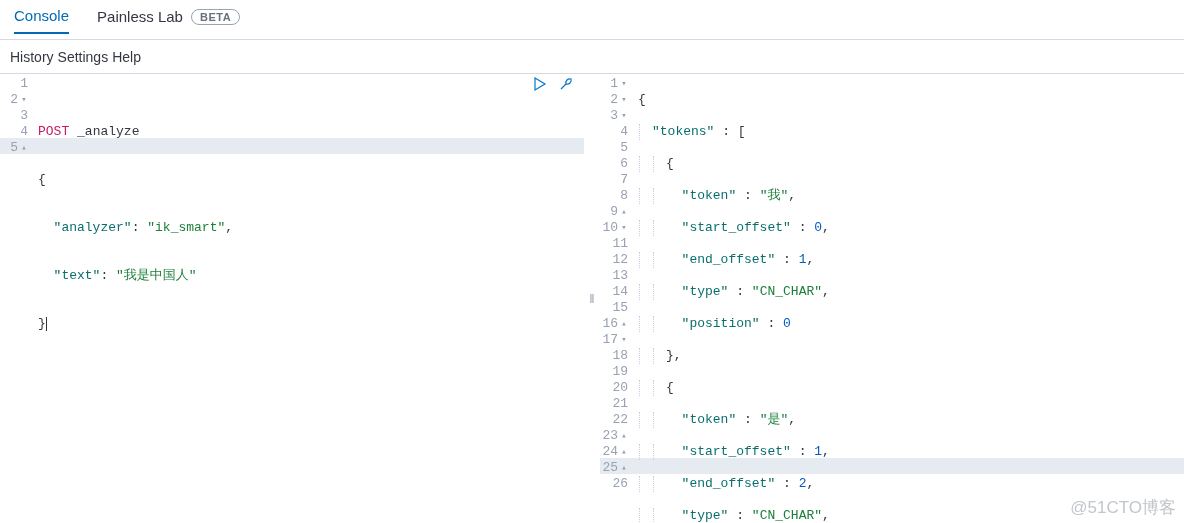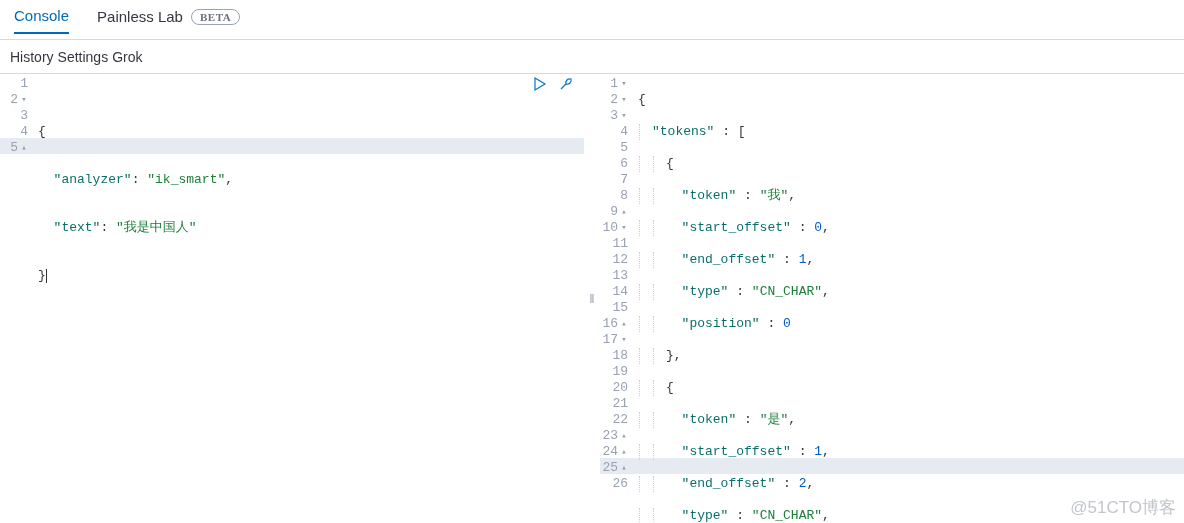--- a/index.html
+++ b/index.html
@@ -1,21 +1,21 @@
 <!DOCTYPE html>
 <html><head>
 <meta charset="utf-8">
 <style>
   * { box-sizing: border-box; margin: 0; padding: 0; }
   html, body { width: 1184px; height: 523px; font-family: -apple-system, BlinkMacSystemFont, "Segoe UI", Helvetica, Arial, sans-serif; font-size: 14px; color: #343741; background: #fff; overflow: hidden; }
   .tabs { display: flex; align-items: center; gap: 28px; padding: 10px 14px 8px 14px; border-bottom: 1px solid #d3dae6; height: 40px; }
   .tab { font-size: 15px; color: #343741; padding-bottom: 8px; cursor: pointer; }
   .tab.active { color: #006bb4; border-bottom: 2px solid #006bb4; font-weight: 500; }
   .tab-beta { display: flex; align-items: center; gap: 8px; justify-content: flex-end; }
-  .beta-badge { border: 1px solid #9aa5b1; border-radius: 12px; font-size: 11px; padding: 1px 8px; color: #69707d; font-weight: 600; letter-spacing: .5px; font-family: Liberation Serif, serif; }
+  .beta-badge { border: 1px solid #9aa5b1; border-radius: 12px; font-size: 11px; padding: 1px 8px; color: #69707d; font-weight: 600; letter-spacing: .5px; }
   .subbar { display: flex; gap: 4px; padding: 8px 10px; border-bottom: 1px solid #d3dae6; height: 34px; align-items: center; }
   .sub-item { font-size: 14px; color: #343741; cursor: pointer; }
   .panes { display: flex; height: calc(523px - 74px); }
   .pane { flex: 1; position: relative; display: flex; font-family: "SFMono-Regular", Consolas, "Liberation Mono", Menlo, monospace; font-size: 13px; overflow: hidden; }
   .split { width: 16px; display: flex; align-items: center; justify-content: center; cursor: col-resize; color: #98a2b3; user-select: none; font-size: 13px; }
   .gutter { width: 34px; text-align: right; color: #98a2b3; padding: 2px 6px 2px 2px; user-select: none; background: #fff; }
   .gutter .gl { height: 16px; line-height: 16px; display:flex; justify-content:flex-end; align-items:center; gap:2px; }
   .fold { font-size: 9px; color: #98a2b3; width:8px; display:inline-block; text-align:center; }
   .code { flex: 1; padding: 2px 4px; white-space: pre; line-height: 16px; position: relative; }
   .code .line { height: 16px; }
@@ -42,21 +42,21 @@
   <div class="tab active">Console</div>
   <div class="tab tab-beta">
     <span>Painless Lab</span>
     <span class="beta-badge">BETA</span>
   </div>
 </div>
 
 <div class="subbar">
   <div class="sub-item">History</div>
   <div class="sub-item">Settings</div>
-  <div class="sub-item">Grok</div>
+  <div class="sub-item">Help</div>
 </div>
 
 <div class="panes">
 
   <div class="pane left">
     <div class="hl-line"></div>
     <div class="gutter">
       <div class="gl">
           <span>1</span>
         </div>
@@ -77,20 +77,21 @@
     </div>
     <div class="code">
       <div class="actions">
         <svg class="action-icon" viewBox="0 0 16 16">
             <path fill="none" stroke="currentColor" stroke-width="1.2" d="M3 2 L13 8 L3 14 Z"></path>
           </svg>
         <svg class="action-icon" viewBox="0 0 16 16">
             <path fill="none" stroke="currentColor" stroke-width="1.2" d="M13 3a4 4 0 0 1-5 5L3 13l0 0 5-5a4 4 0 0 1 5-5z"></path>
           </svg>
       </div>
+      <div class="line"><span class="kw">POST</span> <span>_analyze</span></div>
       <div class="line"><span class="pun">{</span></div>
       <div class="line">  <span class="key">"analyzer"</span><span class="pun">: </span><span class="str">"ik_smart"</span><span class="pun">,</span></div>
       <div class="line">  <span class="key">"text"</span><span class="pun">: </span><span class="str">"我是中国人"</span></div>
       <div class="line"><span class="pun">}</span><span class="cursor"></span></div>
     </div>
   </div>
 
   <div class="split">‖</div>
 
   <div class="pane right">

